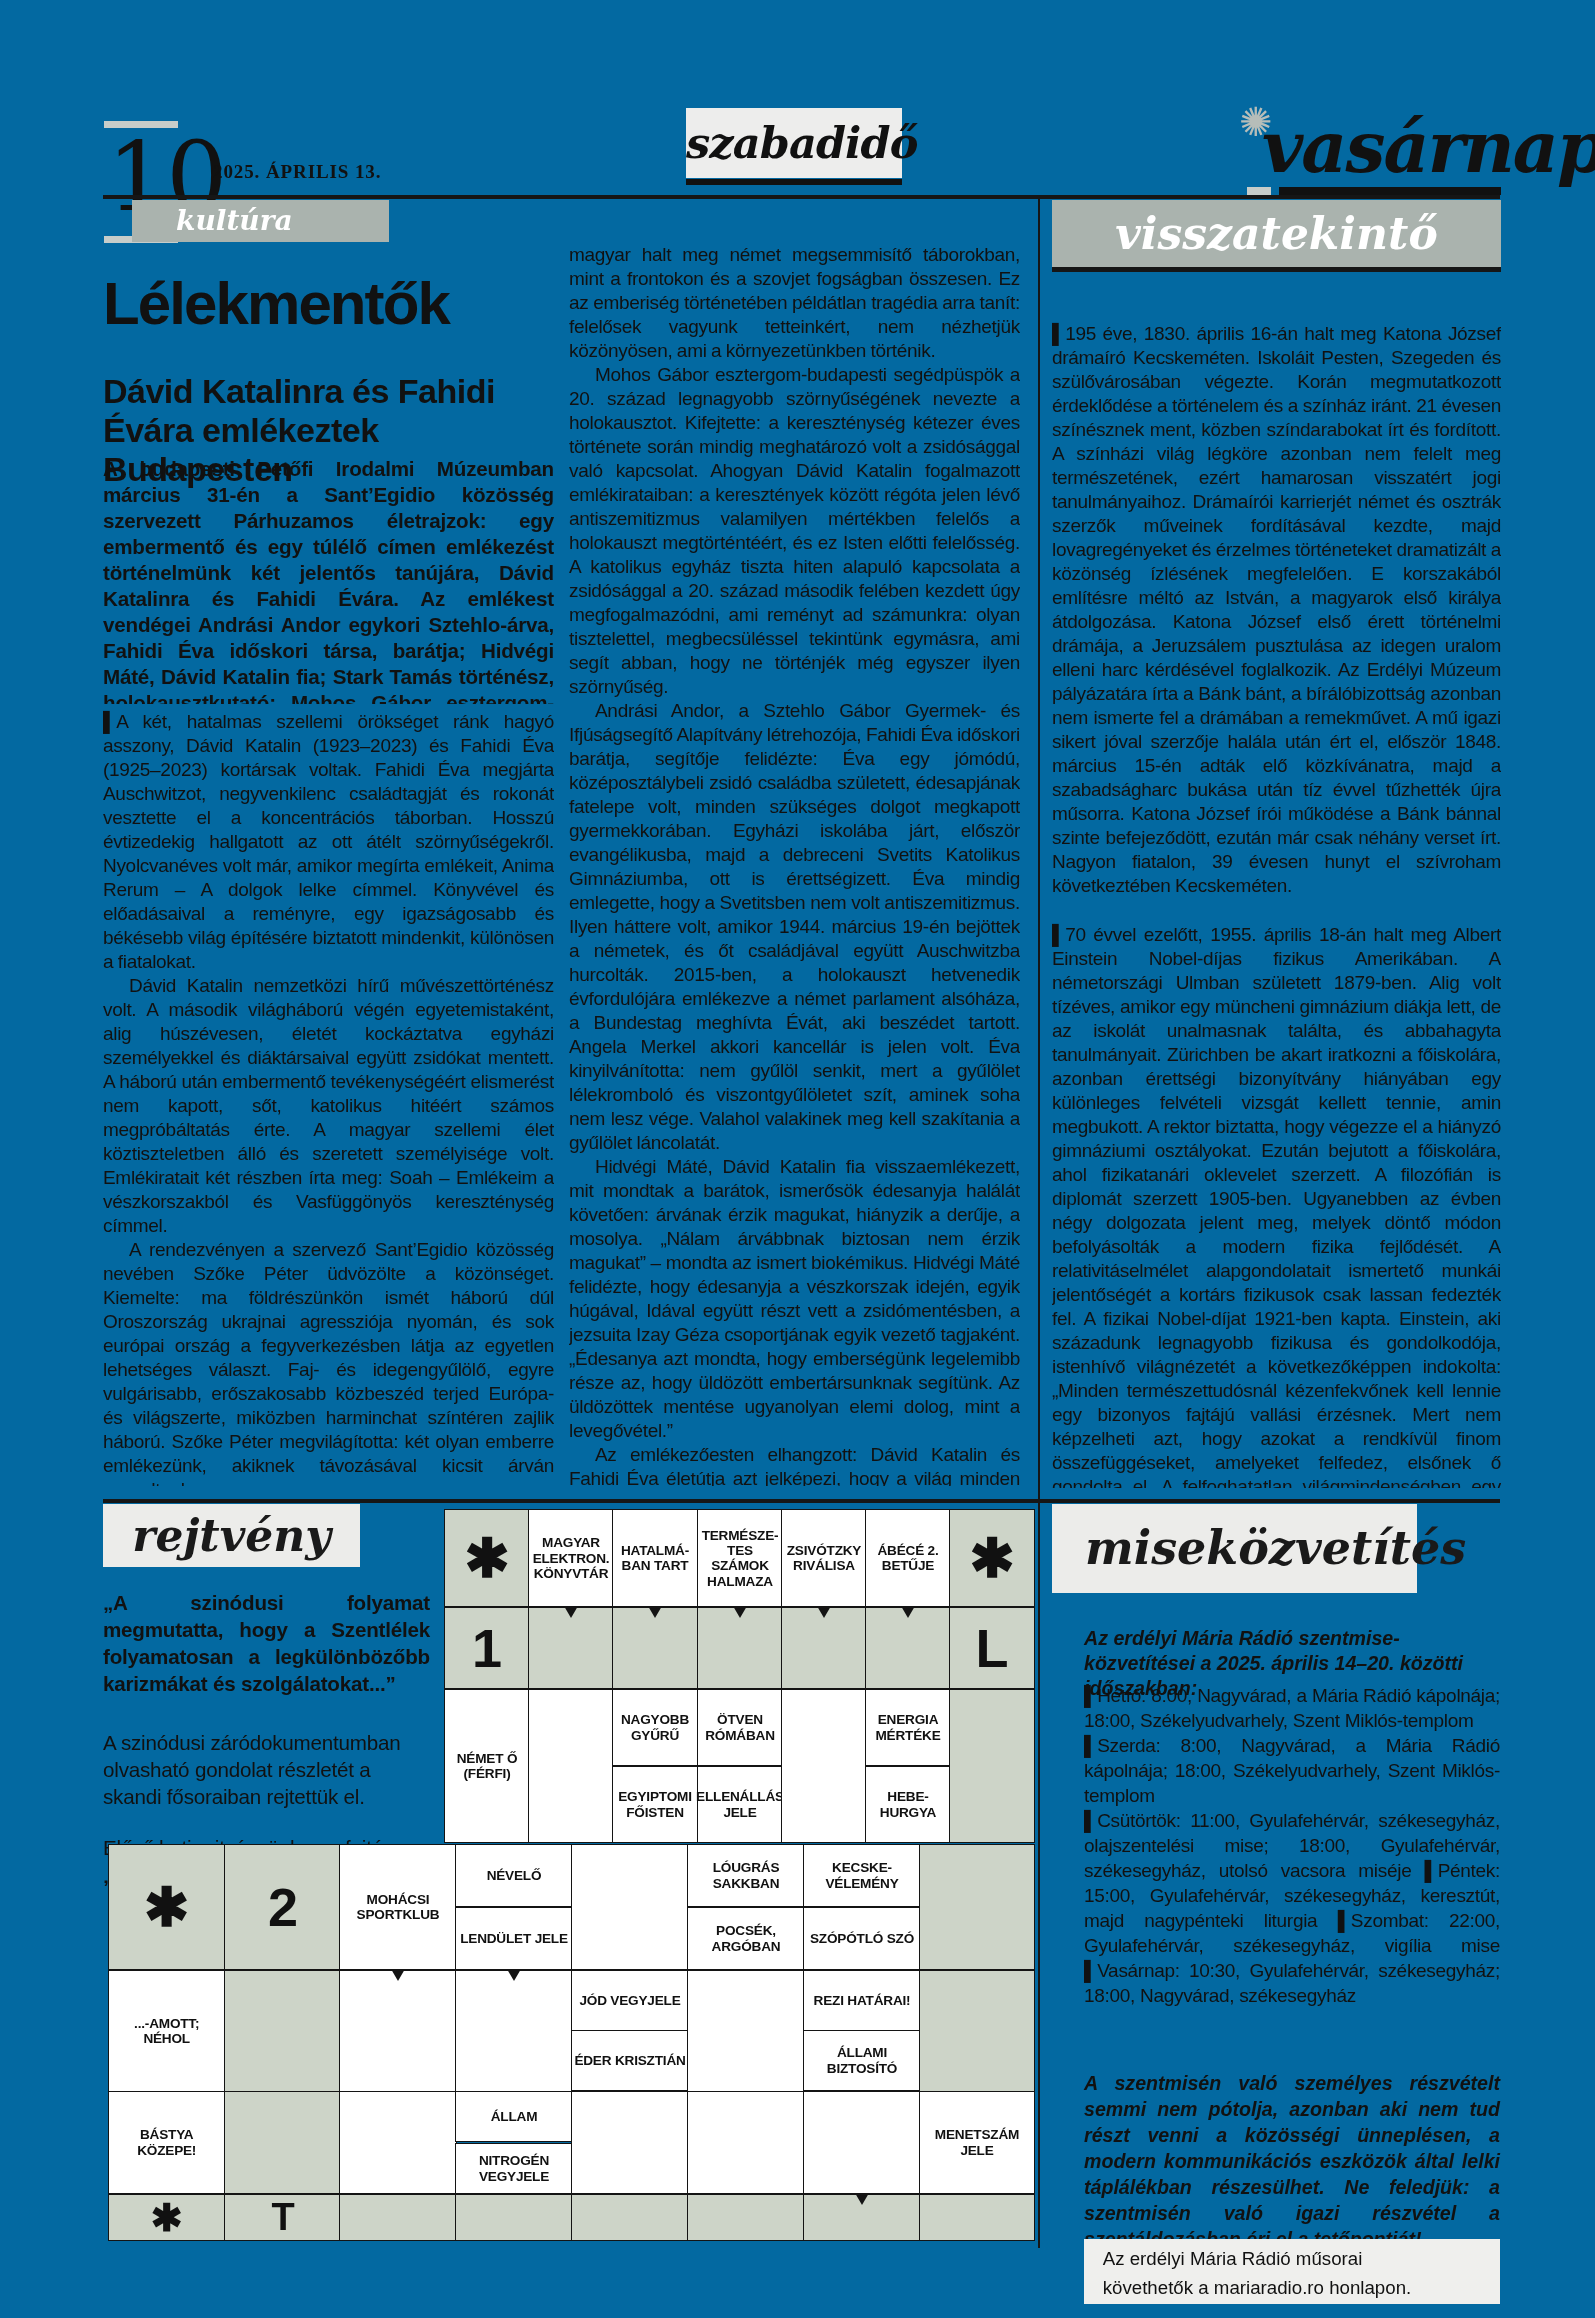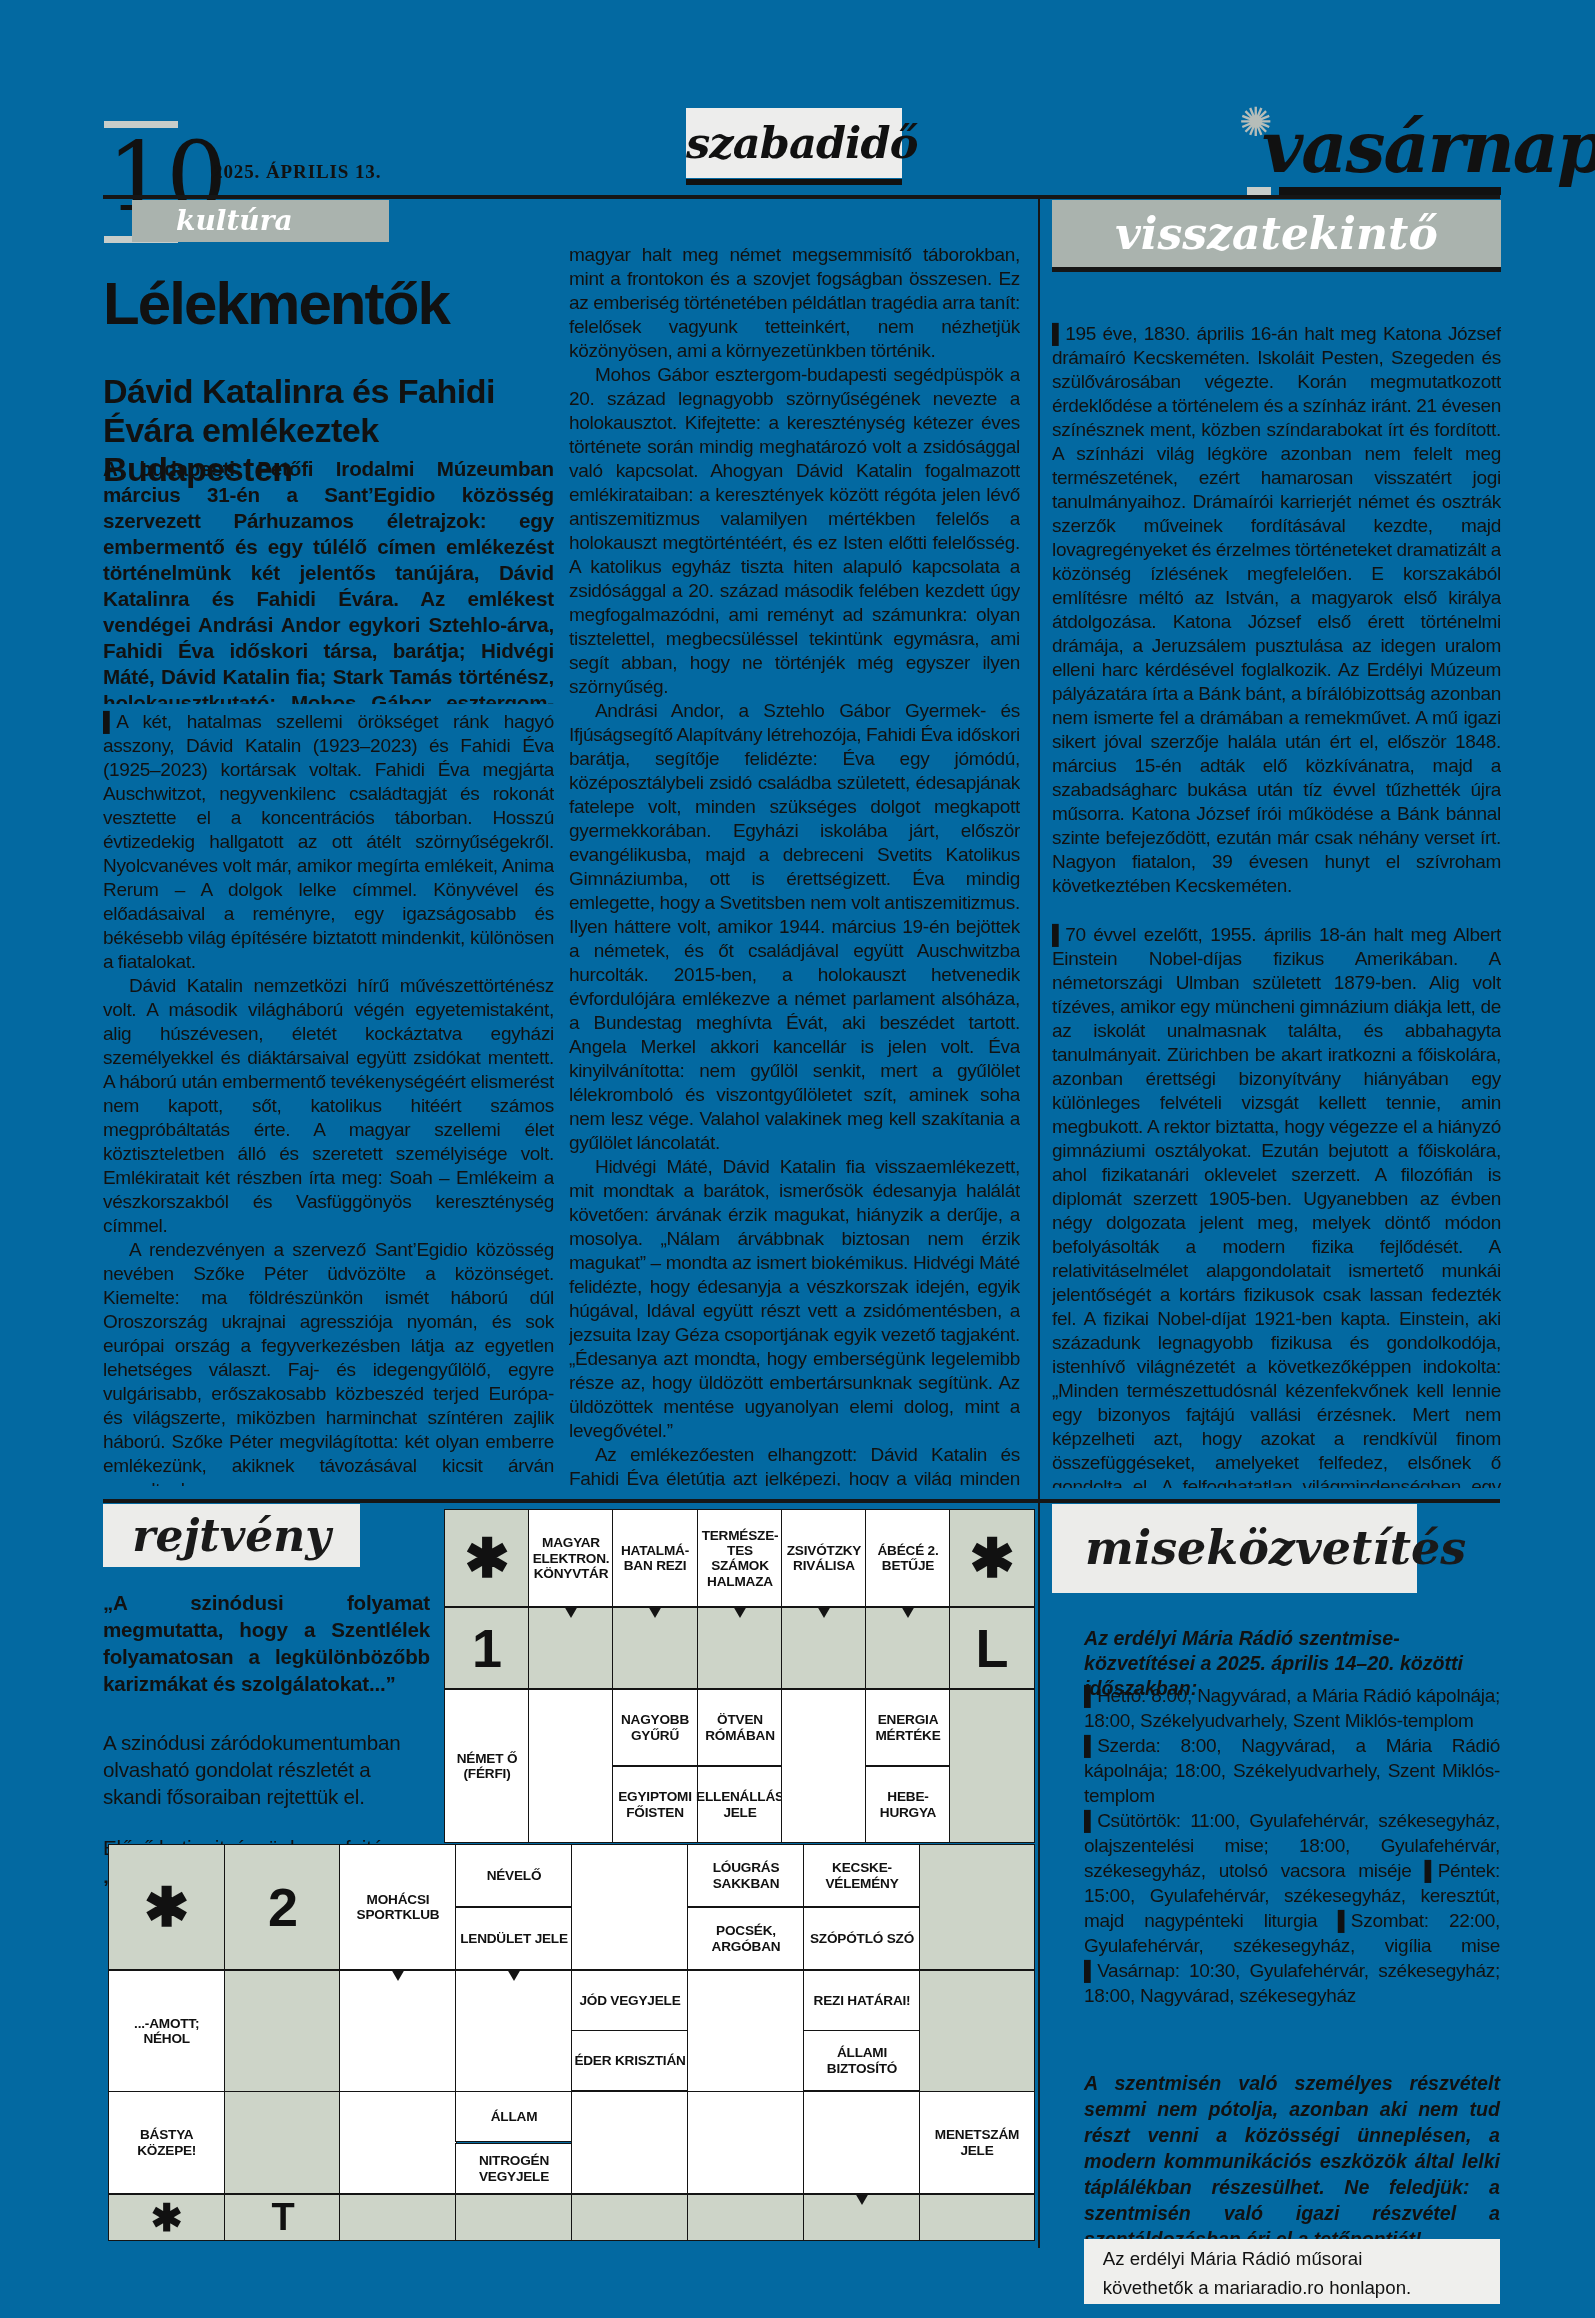--- a/index.html
+++ b/index.html
@@ -116,21 +116,21 @@
 
   <div class="puzzle" style="left:103px;top:1507px;width:932px;height:738px;">
 
     <div class="abs q-bold" style="left:0;top:82px;width:327px;">„A szinódusi folyamat megmutatta, hogy a Szentlélek folyamatosan a legkülönbözőbb karizmákat és szolgálatokat...”</div>
     <div class="abs q-norm" style="left:0;top:222px;width:327px;">A szinódusi záródokumentumban olvasható gondolat részletét a skandi fősoraiban rejtettük el.</div>
     <div class="abs q-norm" style="left:0;top:327px;width:327px;">Előző heti rejtvényünk megfejtése:</div>
     <div class="abs q-bold" style="left:0;top:355px;width:327px;">„.... alapvető képességeket.”</div>
 
     <div class="cell sh letter" style="left:341px;top:2.3px;width:86px;height:98px;">✱</div>
     <div class="cell clue" style="left:425px;top:2.3px;width:86px;height:98px;">MAGYAR ELEKTRON. KÖNYVTÁR</div>
-    <div class="cell clue" style="left:509px;top:2.3px;width:86px;height:98px;">HATALMÁ- BAN REZI</div>
+    <div class="cell clue" style="left:509px;top:2.3px;width:86px;height:98px;">HATALMÁ- BAN TART</div>
     <div class="cell clue" style="left:594px;top:2.3px;width:86px;height:98px;">TERMÉSZE- TES SZÁMOK HALMAZA</div>
     <div class="cell clue" style="left:678px;top:2.3px;width:86px;height:98px;">ZSIVÓTZKY RIVÁLISA</div>
     <div class="cell clue" style="left:762px;top:2.3px;width:86px;height:98px;">ÁBÉCÉ 2. BETŰJE</div>
     <div class="cell sh letter" style="left:846px;top:2.3px;width:86px;height:98px;">✱</div>
 
     <div class="cell sh letter" style="left:341px;top:100px;width:86px;height:82px;">1</div>
     <div class="cell sh" style="left:425px;top:100px;width:86px;height:82px;">
         <i class="arr d"></i>
       </div>
     <div class="cell sh" style="left:509px;top:100px;width:86px;height:82px;">

